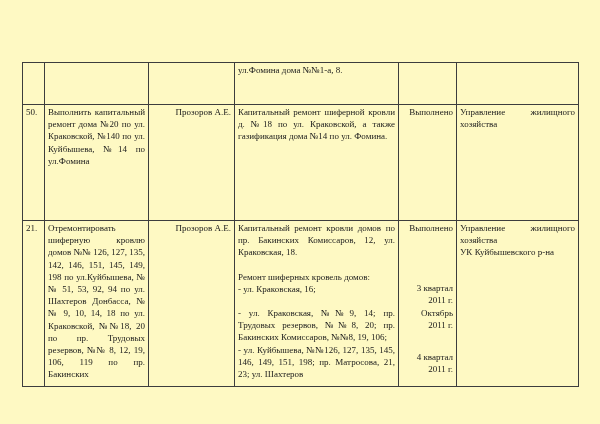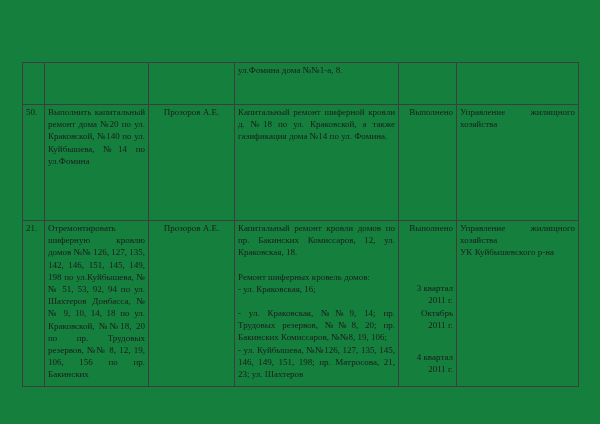--- a/index.html
+++ b/index.html
@@ -4,21 +4,21 @@
 <style>
   html, body {
     margin: 0;
     padding: 0;
     background: #ffffff;
   }
   .page {
     position: relative;
     width: 600px;
     height: 424px;
-    background: #15803d;
+    background: #fef9c3;
     font-family: "Liberation Serif", serif;
     color: #1b1b1b;
     overflow: hidden;
   }
   table.report {
     position: absolute;
     left: 22px;
     top: 62px;
     width: 556px;
     border-collapse: collapse;
@@ -31,21 +31,21 @@
     font-size: 9px;
     line-height: 12.2px;
     overflow: hidden;
   }
   tr.row-cont  { height: 42px; }
   tr.row-40    { height: 116px; }
   tr.row-41    { height: 166px; }
 
   td.cell-num    { text-align: left; padding-left: 2px; }
   td.cell-task   { text-align: justify; }
-  td.cell-owner  { text-align: center; }
+  td.cell-owner  { text-align: right; }
   td.cell-details{ text-align: justify; }
   td.cell-status { text-align: right; }
   td.cell-dept   { text-align: justify; }
 
   td p { margin: 0; }
   p.gap-before   { margin-top: 12px; }
   p.status-q3    { margin-top: 48px; }
   p.status-q4    { margin-top: 20px; }
 </style>
 </head>
@@ -76,21 +76,21 @@
       <td class="cell-num">50.</td>
       <td class="cell-task">Выполнить капитальный ремонт дома №20 по ул. Краковской, №140 по ул. Куйбышева, №14 по ул.Фомина</td>
       <td class="cell-owner">Прозоров А.Е.</td>
       <td class="cell-details">Капитальный ремонт шиферной кровли д. №18 по ул. Краковской, а также газификация дома №14 по ул. Фомина.</td>
       <td class="cell-status">Выполнено</td>
       <td class="cell-dept">Управление жилищного хозяйства</td>
     </tr>
 
     <tr class="row-41">
       <td class="cell-num">21.</td>
-      <td class="cell-task">Отремонтировать шиферную кровлю домов №№ 126, 127, 135, 142, 146, 151, 145, 149, 198 по ул.Куйбышева, №№ 51, 53, 92, 94 по ул. Шахтеров Донбасса, №№ 9, 10, 14, 18 по ул. Краковской, №№18, 20 по пр. Трудовых резервов, №№ 8, 12, 19, 106, 156 по пр. Бакинских</td>
+      <td class="cell-task">Отремонтировать шиферную кровлю домов №№ 126, 127, 135, 142, 146, 151, 145, 149, 198 по ул.Куйбышева, №№ 51, 53, 92, 94 по ул. Шахтеров Донбасса, №№ 9, 10, 14, 18 по ул. Краковской, №№18, 20 по пр. Трудовых резервов, №№ 8, 12, 19, 106, 119 по пр. Бакинских</td>
       <td class="cell-owner">Прозоров А.Е.</td>
       <td class="cell-details">
         <p>Капитальный ремонт кровли домов по пр. Бакинских Комиссаров, 12, ул. Краковская, 18.</p>
         <p class="gap-before">Ремонт шиферных кровель домов:</p>
         <p>- ул. Краковская, 16;</p>
         <p class="gap-before">- ул. Краковская, №№9, 14; пр. Трудовых резервов, №№8, 20; пр. Бакинских Комиссаров, №№8, 19, 106;</p>
         <p>- ул. Куйбышева, №№126, 127, 135, 145, 146, 149, 151, 198; пр. Матросова, 21, 23; ул. Шахтеров</p>
       </td>
       <td class="cell-status">
         <p>Выполнено</p>

